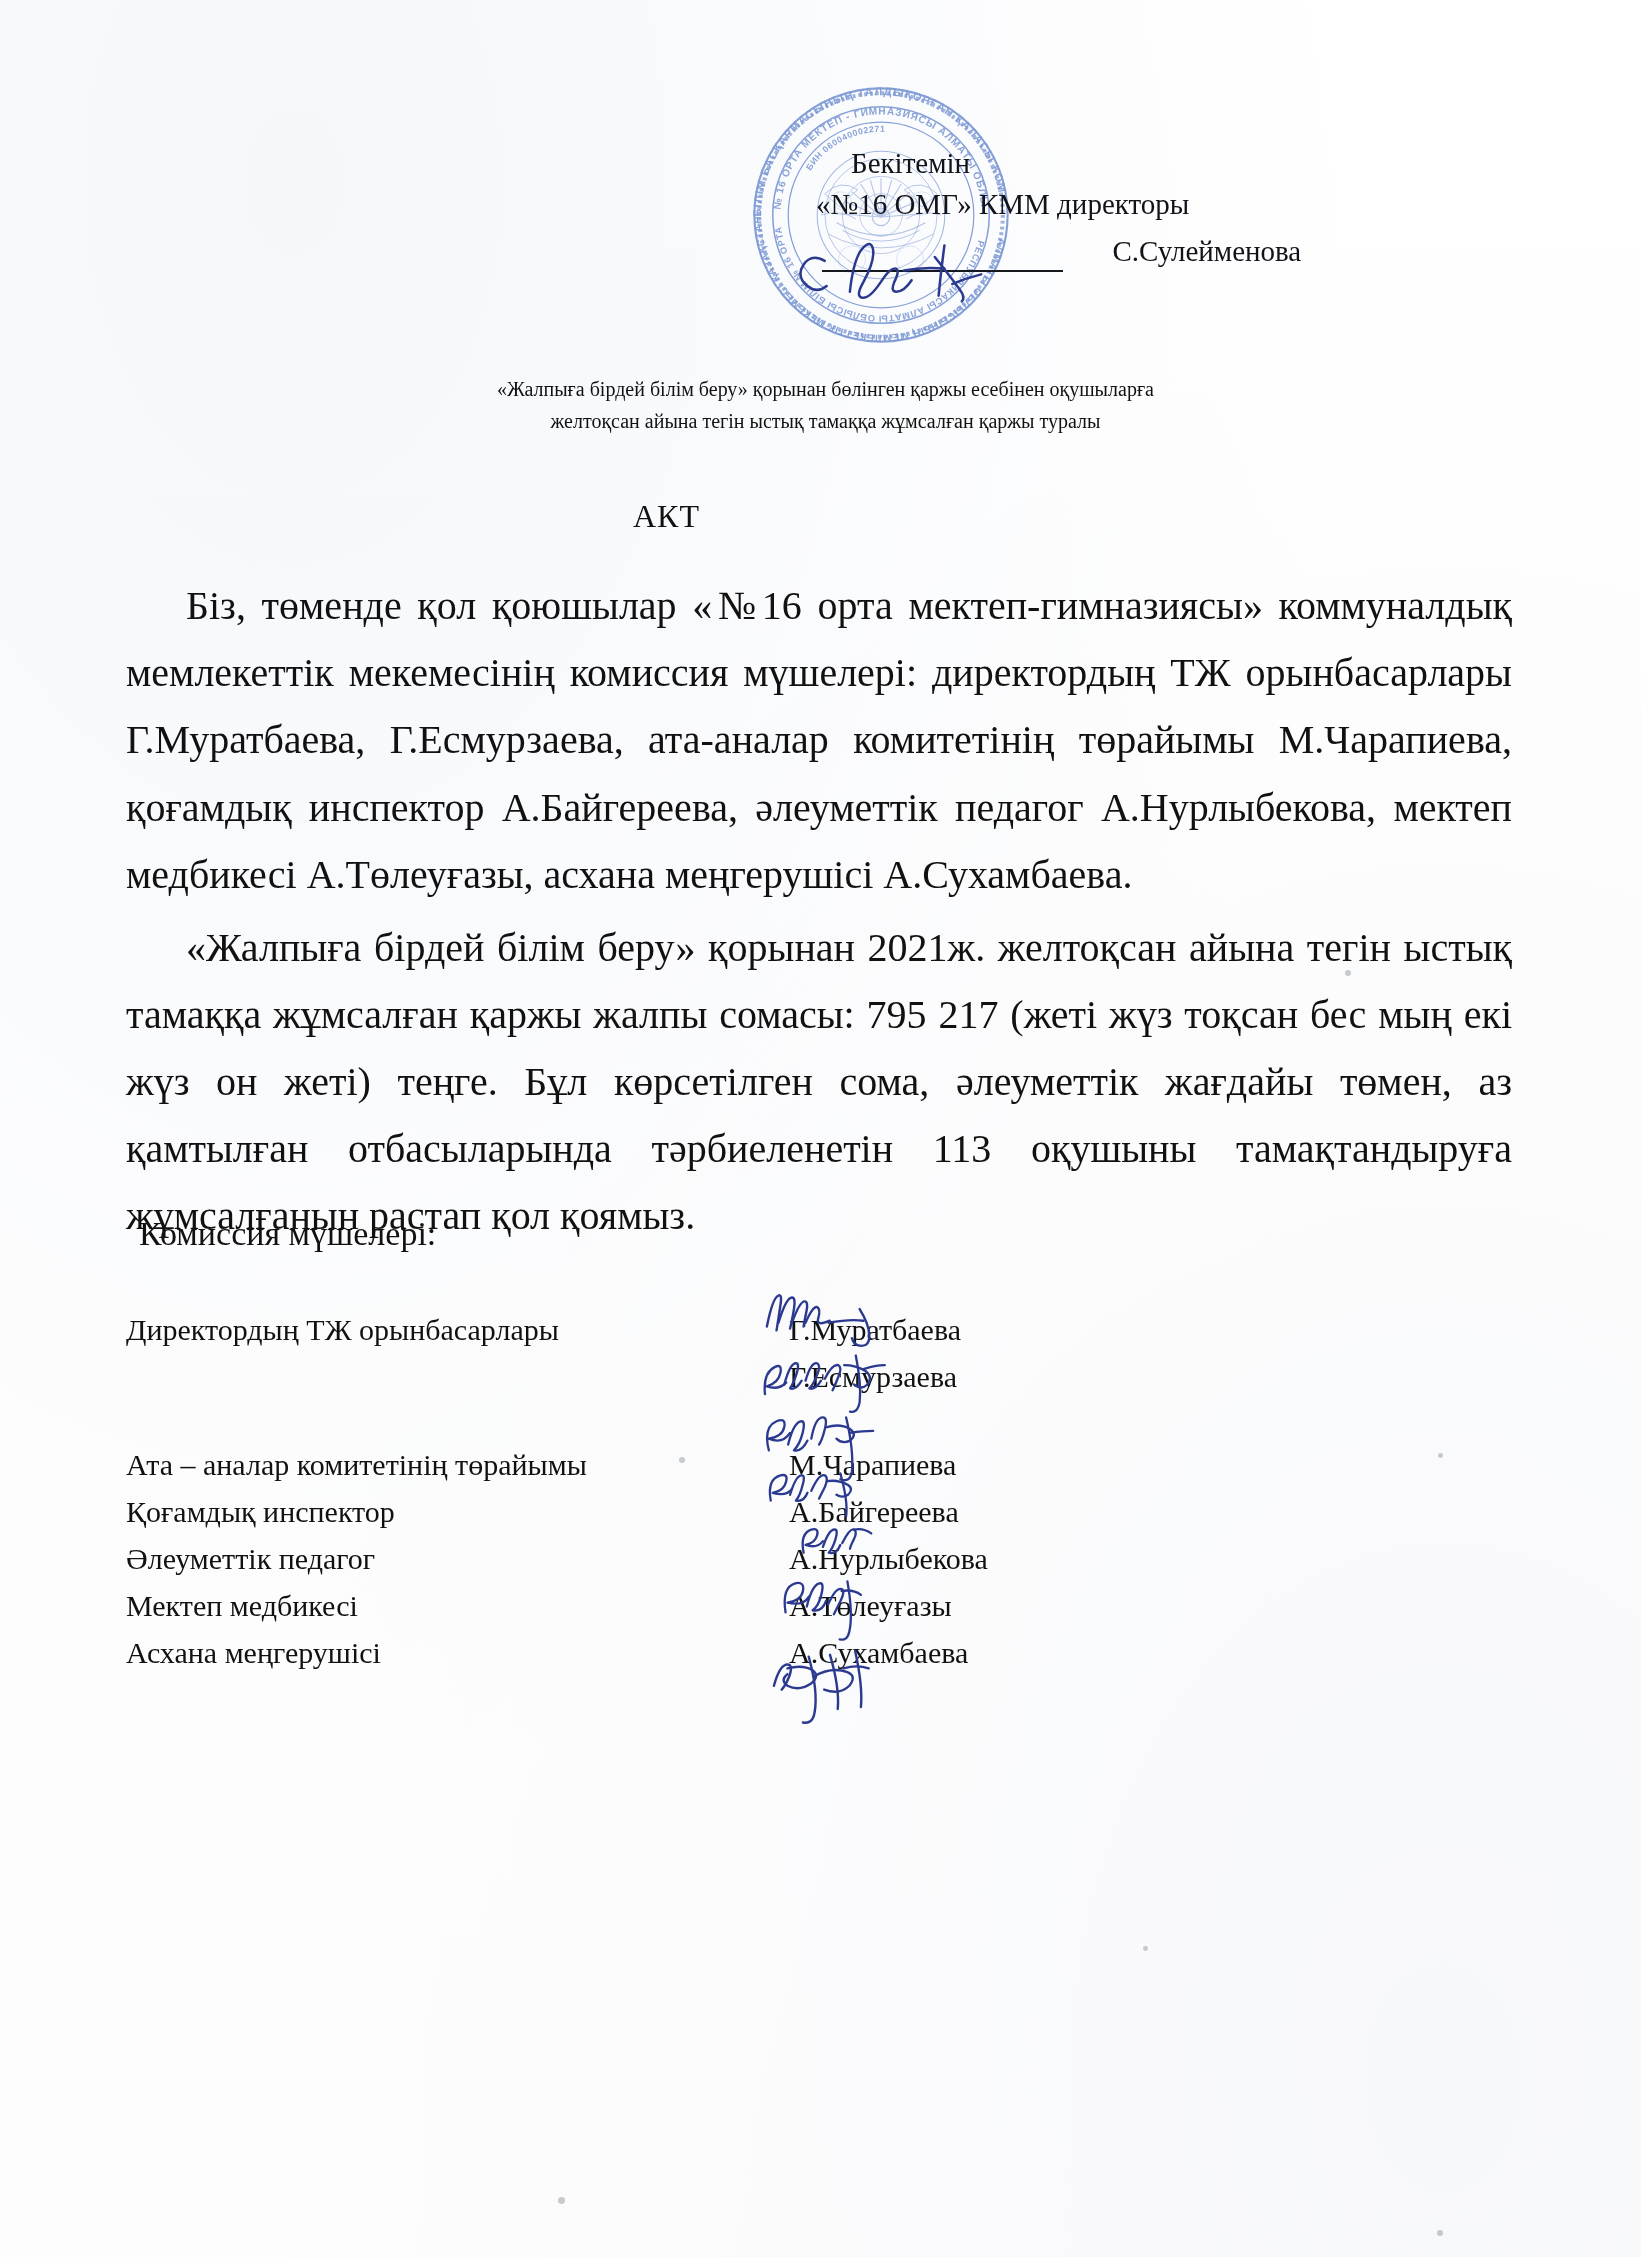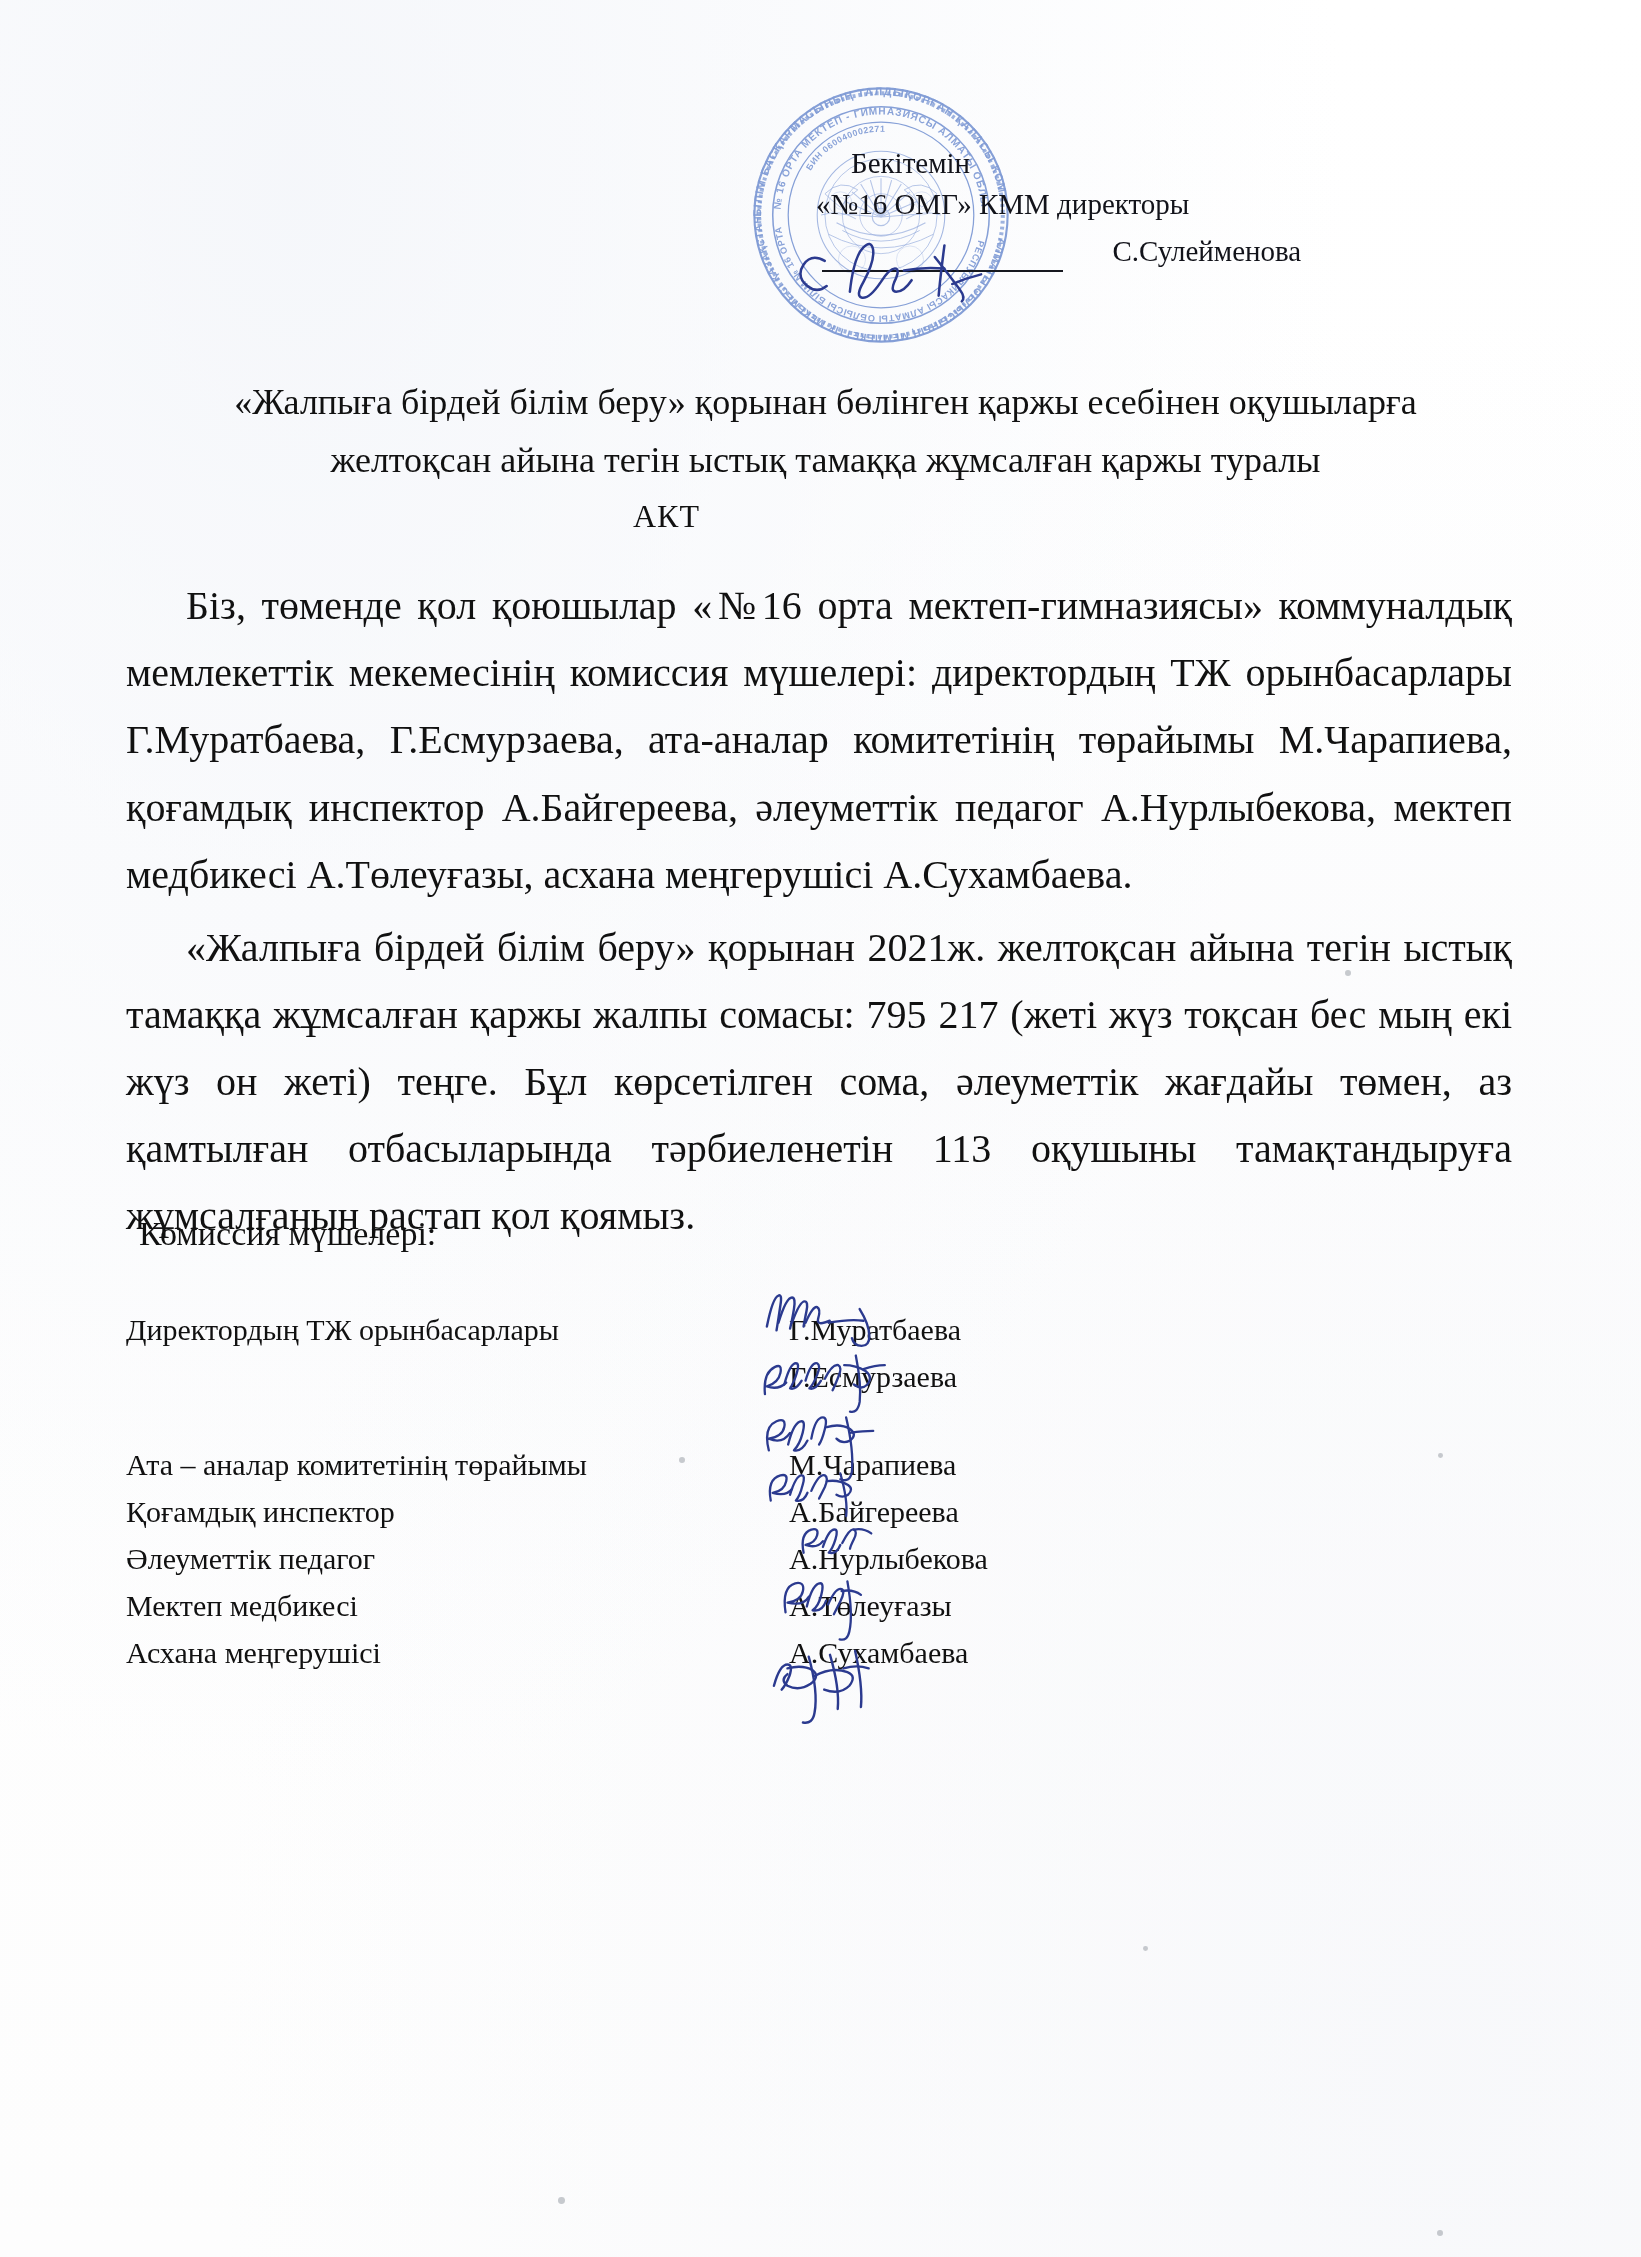--- a/index.html
+++ b/index.html
@@ -84,21 +84,21 @@
     pointer-events: none;
   }
 
   
   .doc-title {
     position: absolute;
     left: 164px;
     top: 373px;
     width: 1323px;
     text-align: center;
-    font-size: 36px;
+    font-size: 20px;
     line-height: 1.62;
   }
   .doc-title .tl {
     display: block;
   }
 
   .akt {
     position: absolute;
     left: 0;
     top: 498px;

